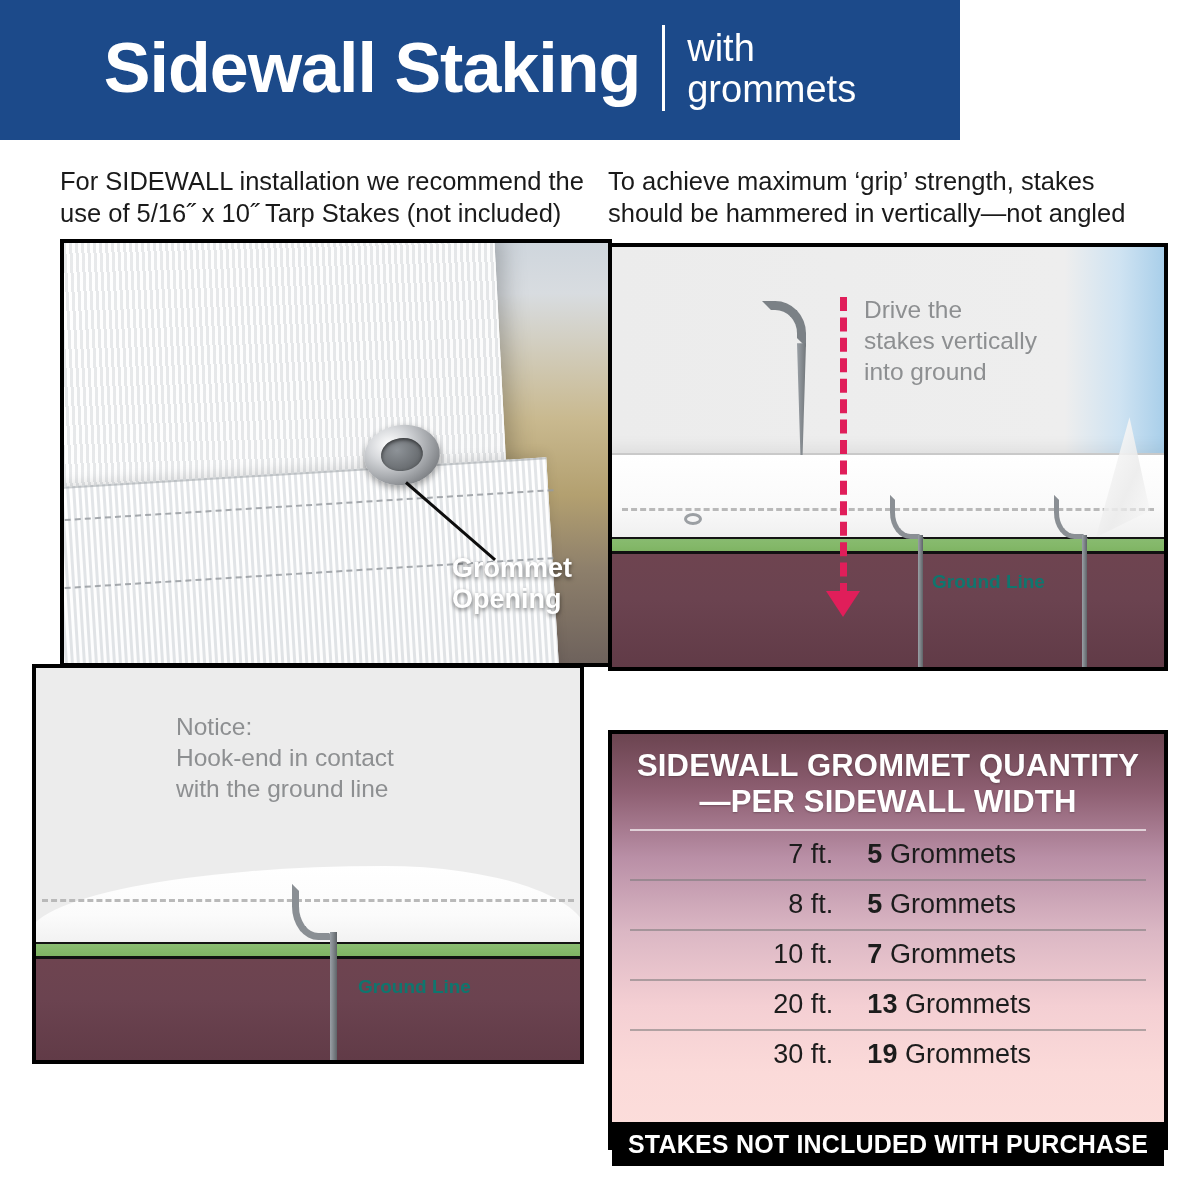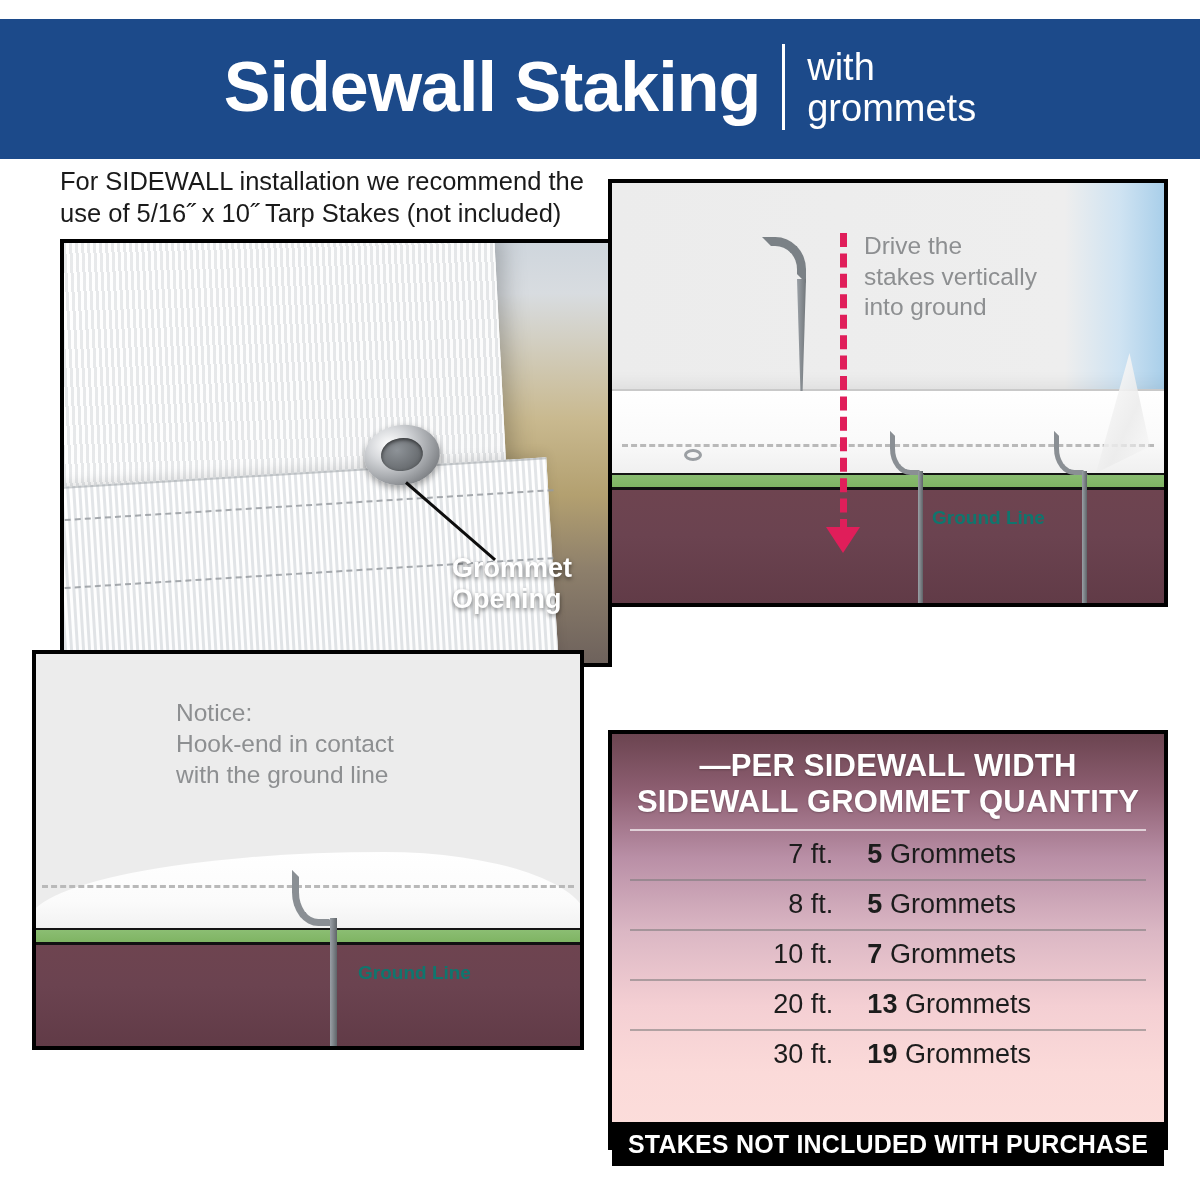--- a/index.html
+++ b/index.html
@@ -12,26 +12,25 @@
     position: relative;
     width: 1200px; height: 1200px;
     background: #ffffff;
     overflow: hidden;
   }
 
   
   .header {
     position: absolute;
     left: 0; top: 0;
-    width: 1200px; height: 140px;
+    width: 960px; height: 140px;
     background: #1c4a8a;
     display: flex;
     align-items: center;
     justify-content: center;
-    margin-top: 19px;
   }
   .header-inner {
     display: flex;
     align-items: center;
     gap: 22px;
     transform: translateY(-2px);
   }
   .header-title {
     color: #ffffff;
     font-size: 70px;
@@ -236,21 +235,21 @@
   .diagram-note {
     position: absolute;
     left: 252px; top: 48px;
     color: #8d8f91;
     font-size: 24.5px;
     line-height: 1.25;
   }
 
   
   #panel3 { left: 32px; top: 650px; width: 552px; }
-  #fig3 { width: 552px; height: 400px; }
+  #fig3 { width: 552px; height: 400px; margin-top: 14px; }
   .note3 {
     position: absolute;
     left: 140px; top: 44px;
     color: #8d8f91;
     font-size: 24.5px;
     line-height: 1.26;
   }
   .tarp-curve {
     position: absolute;
     left: -8px; right: -8px; bottom: 116px;
@@ -330,20 +329,21 @@
       <div class="grommet"></div>
       <div class="leader-line"></div>
       <div class="photo-label">
         <div>Grommet</div>
         <div>Opening</div>
       </div>
     </div>
   </div>
 
   <div class="panel" id="panel2">
+    <div class="caption">To achieve maximum ‘grip’ strength, stakes should be hammered in vertically—not angled</div>
     <div class="figure" id="fig2">
       <div class="sky"></div>
       <div class="ground-soil"></div>
       <div class="ground-grass"></div>
       <div class="tarp-sheet"></div>
       <div class="tarp-dash"></div>
       <div class="fold"></div>
 
       <div class="stake-top-hook"></div>
       <div class="stake-top-shaft"></div>
@@ -386,22 +386,22 @@
       <div class="hook" style="left:256px;bottom:120px;width:44px;height:56px;border-width:7px;"></div>
       <div class="stake-shaft" style="left:294px;bottom:0;height:128px;width:7px;"></div>
 
       <div class="ground-line-label" style="left:322px;bottom:62px;">Ground Line</div>
     </div>
   </div>
 
   <div class="panel" id="panel4">
     <div class="figure" id="fig4">
       <div class="table-title">
+        <div>SIDEWALL GROMMET QUANTITY</div>
         <div>—PER SIDEWALL WIDTH</div>
-        <div>SIDEWALL GROMMET QUANTITY</div>
       </div>
       <table class="qty-table">
         <tbody>
           <tr>
             <td class="qty-size">7 ft.</td>
             <td class="qty-count"><b>5</b> <span>Grommets</span></td>
           </tr>
           <tr>
             <td class="qty-size">8 ft.</td>
             <td class="qty-count"><b>5</b> <span>Grommets</span></td>

